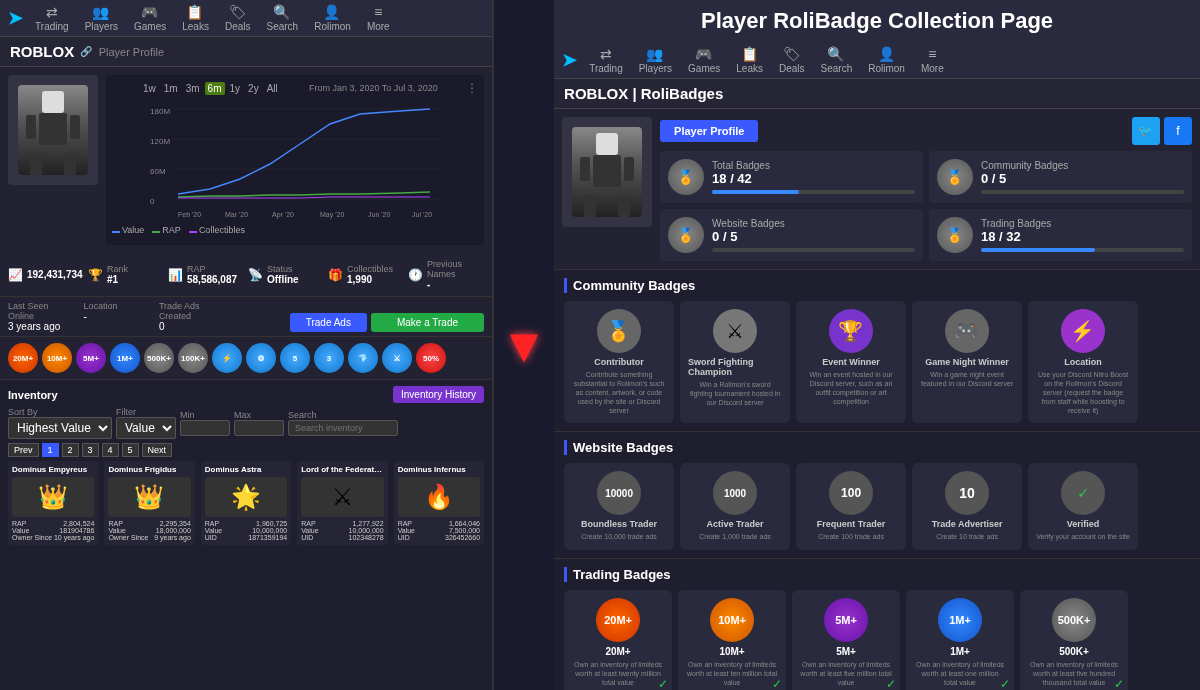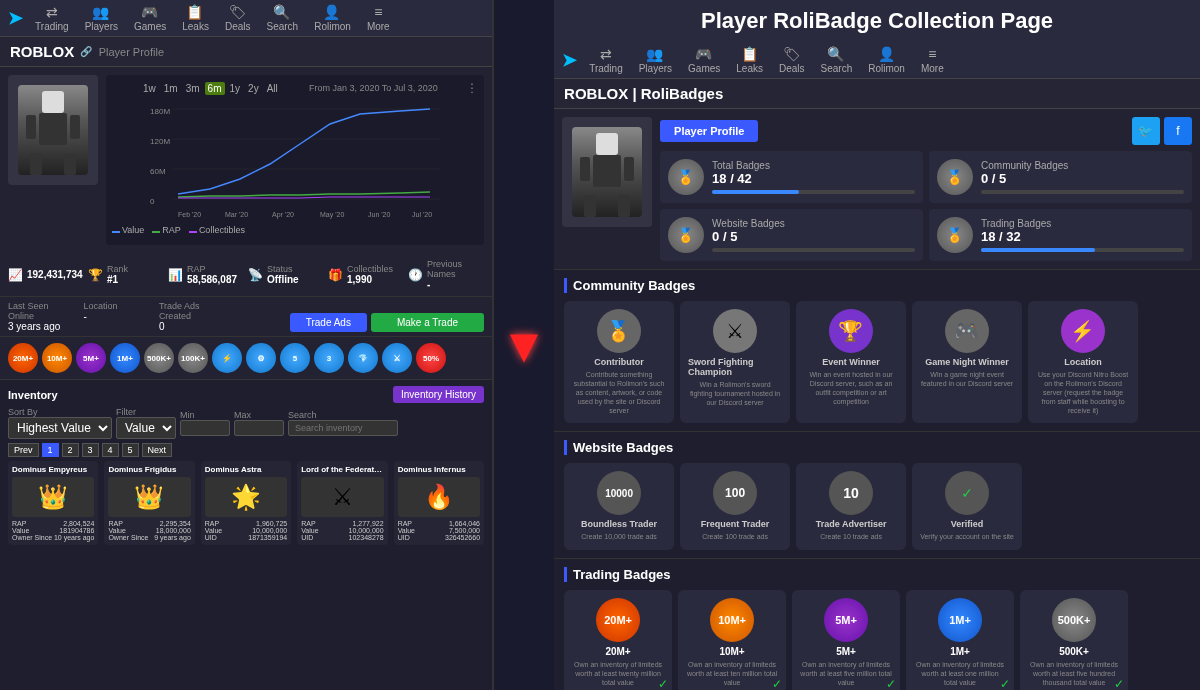--- a/index.html
+++ b/index.html
@@ -1054,20 +1054,25 @@
 
   <div class="badge-category">
     <div class="category-title">Website Badges</div>
     <div class="badge-cards">
       <div class="badge-card">
         <div class="badge-card-icon" style="background:#555; font-size:10px; font-weight:bold; color:#fff;">10000</div>
         <div class="badge-card-name">Boundless Trader</div>
         <div class="badge-card-desc">Create 10,000 trade ads</div>
       </div>
       <div class="badge-card">
+        <div class="badge-card-icon" style="background:#555; font-size:10px; font-weight:bold; color:#fff;">1000</div>
+        <div class="badge-card-name">Active Trader</div>
+        <div class="badge-card-desc">Create 1,000 trade ads</div>
+      </div>
+      <div class="badge-card">
         <div class="badge-card-icon" style="background:#555; font-size:12px; font-weight:bold; color:#fff;">100</div>
         <div class="badge-card-name">Frequent Trader</div>
         <div class="badge-card-desc">Create 100 trade ads</div>
       </div>
       <div class="badge-card">
         <div class="badge-card-icon" style="background:#555; font-size:14px; font-weight:bold; color:#fff;">10</div>
         <div class="badge-card-name">Trade Advertiser</div>
         <div class="badge-card-desc">Create 10 trade ads</div>
       </div>
       <div class="badge-card">

